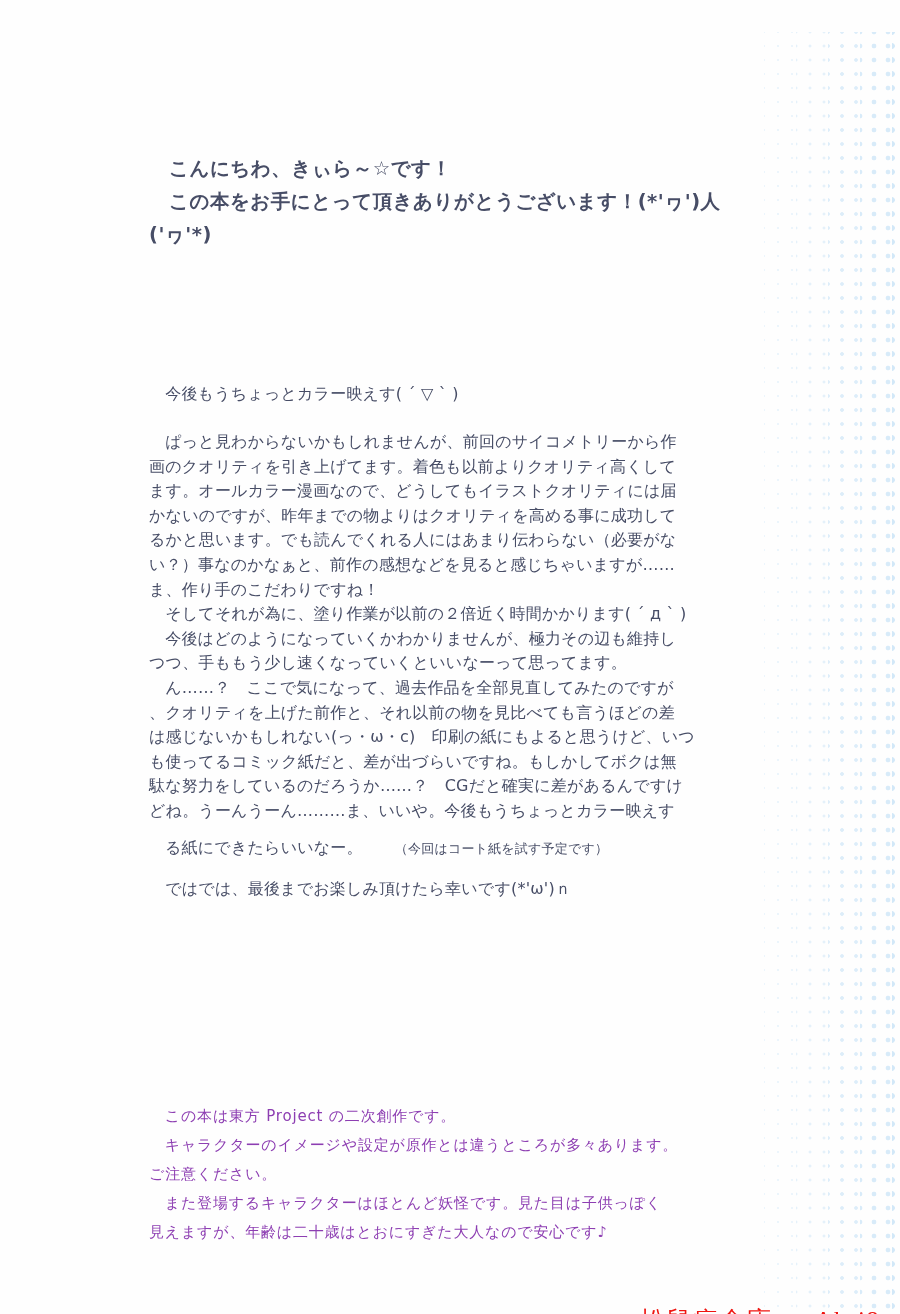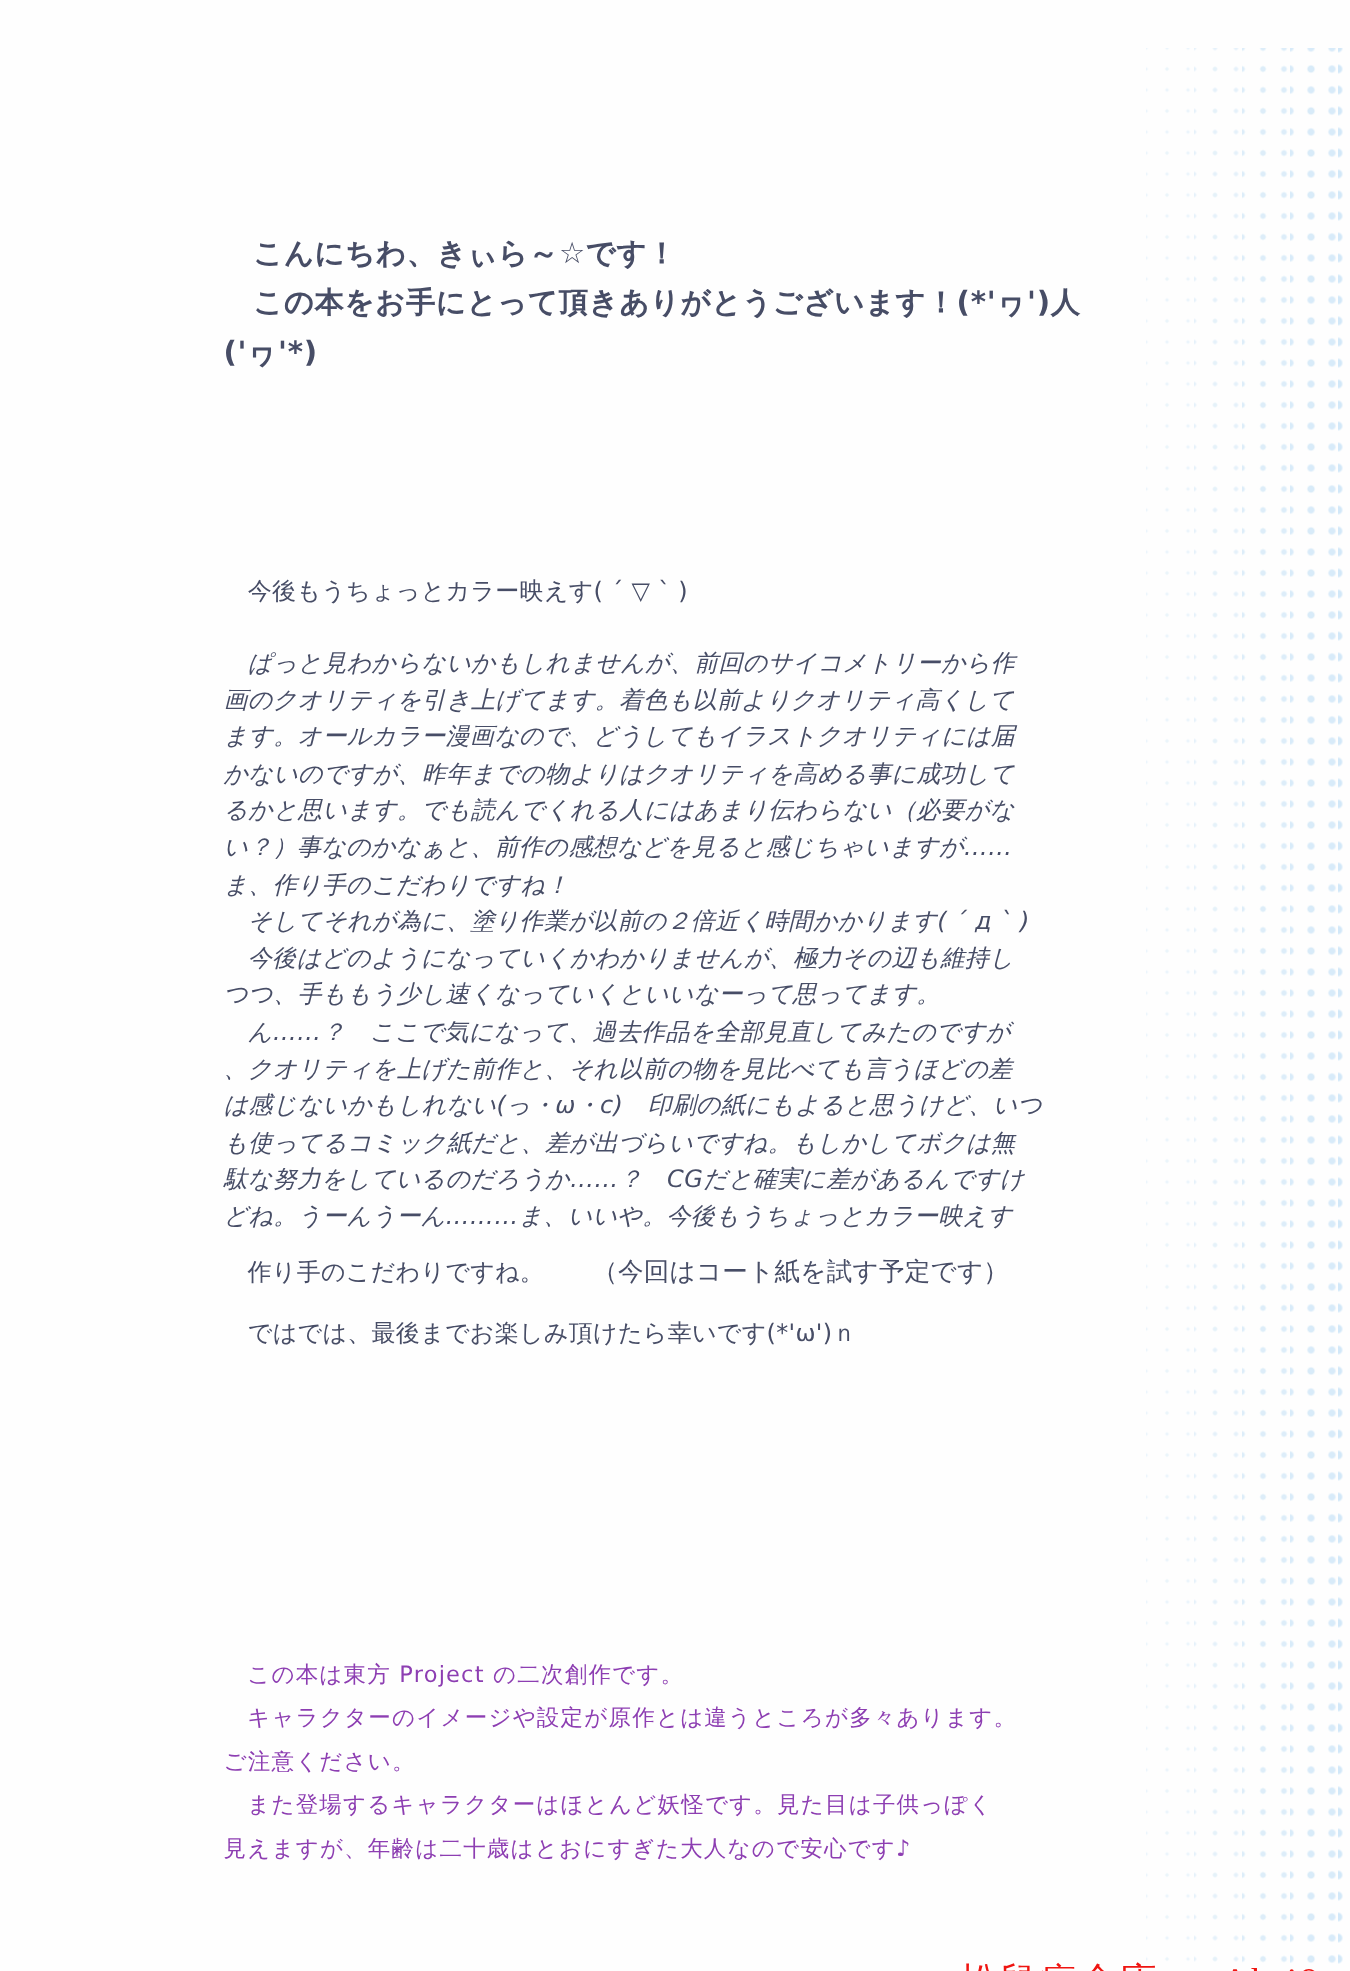--- a/index.html
+++ b/index.html
@@ -59,23 +59,23 @@
   }
   .greeting {
     top: 120px;
     font-size: 19.5px;
     line-height: 33px;
     font-weight: bold;
     letter-spacing: 0.5px;
   }
   .p1 { top: 211px; }
   .p2 { top: 349px; }
-  .p3 { top: 398px; line-height: 24.6px; font-style: italic; }
+  .p3 { top: 398px; line-height: 24.6px; }
   .p3-last { top: 779px; line-height: 24.6px; }
-  .p3-last .small-note { font-size: 17px; }
+  .p3-last .small-note { font-size: 13px; }
   .p4 { top: 844px; }
   .notice {
     top: 1070px;
     color: var(--notice);
     font-size: 15px;
     line-height: 29px;
     letter-spacing: 0.8px;
   }
   .watermark {
     position: absolute; left: 608px; top: 1272px;
@@ -124,21 +124,21 @@
 　今後はどのようになっていくかわかりませんが、極力その辺も維持し
 つつ、手ももう少し速くなっていくといいなーって思ってます。
 　ん……？　ここで気になって、過去作品を全部見直してみたのですが
 、クオリティを上げた前作と、それ以前の物を見比べても言うほどの差
 は感じないかもしれない(っ・ω・c)　印刷の紙にもよると思うけど、いつ
 も使ってるコミック紙だと、差が出づらいですね。もしかしてボクは無
 駄な努力をしているのだろうか……？　CGだと確実に差があるんですけ
 どね。うーんうーん………ま、いいや。今後もうちょっとカラー映えす</div>
 
   <div class="block p3-last">
-    <span>作り手のこだわりですね。</span><span class="small-note">（今回はコート紙を試す予定です）</span>
+    <span>る紙にできたらいいなー。</span><span class="small-note">（今回はコート紙を試す予定です）</span>
   </div>
 
   <div class="block p4">　ではでは、最後までお楽しみ頂けたら幸いです(*'ω')ｎ</div>
 
   <div class="block notice">　この本は東方 Project の二次創作です。
 　キャラクターのイメージや設定が原作とは違うところが多々あります。
 ご注意ください。
 　また登場するキャラクターはほとんど妖怪です。見た目は子供っぽく
 見えますが、年齢は二十歳はとおにすぎた大人なので安心です♪</div>
 

